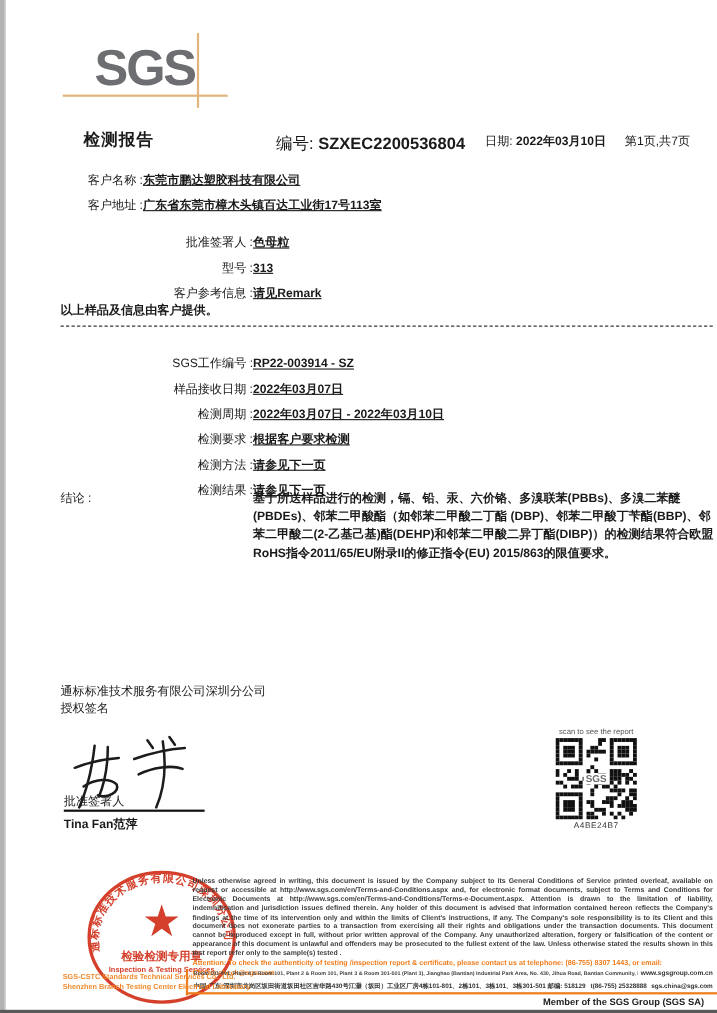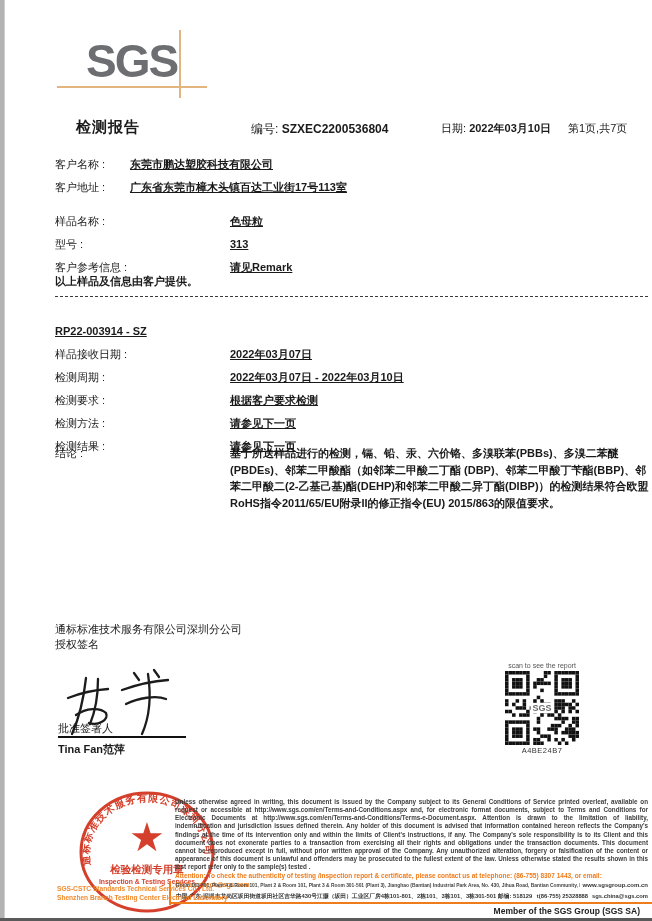--- a/index.html
+++ b/index.html
@@ -16,31 +16,31 @@
 
   
   .logo-wrap { position:absolute; left:55px; top:28px; width:160px; height:75px; }
   .logo-text { position:absolute; left:31px; top:6px; font-size:46px; font-weight:bold;
     color:#6d6e71; letter-spacing:-2px; font-family:"Liberation Sans",sans-serif; }
   .logo-hline { position:absolute; left:2px; top:58px; width:150px; height:2px; background:#e2b57f; }
   .logo-vline { position:absolute; left:124px; top:2px; width:2px; height:68px; background:#e2b57f; }
 
   .title-row { position:absolute; left:55px; top:118px; width:590px; height:20px;margin-left:21px; }
   .report-title { position:absolute; left:0; top:0; font-size:15px; font-weight:bold; letter-spacing:1px; }
-  .report-number { position:absolute; left:175px; top:3px; font-size:12px; }
+  .report-number { position:absolute; left:175px; top:3px; font-size:15px; }
   .report-date { position:absolute; left:365px; top:3px; font-size:11px; }
   .report-pages { position:absolute; left:492px; top:3px; font-size:11px; font-weight:normal; }
   .lbl { font-weight:normal; }
   .val { font-weight:bold; }
 
   
   .client-block { position:absolute; left:55px; top:153px; width:590px; }
   .sample-block { position:absolute; left:55px; top:210px; width:590px; }
   .sgs-block   { position:absolute; left:55px; top:320px; width:590px; }
-  .info-row { display:flex; font-size:11px; line-height:23px; }
+  .info-row { display:flex; font-size:11px; line-height:23px;text-align:right; }
   .info-row .row-label { flex:0 0 75px; font-weight:normal; }
   .info-row .row-value { font-weight:bold;text-decoration:underline; }
   .sample-block .info-row .row-label, .sgs-block .info-row .row-label { flex:0 0 175px; }
   .provided-note { position:absolute; left:55px; top:274px; font-size:11px; font-weight:bold; }
   .dashed-sep { position:absolute; left:55px; top:296px; width:593px; height:0;
     border-top:1px dashed #3a3a3a; }
 
   .conclusion-row { position:absolute; left:55px; top:445px; width:596px; display:flex; }
   .conclusion-row .row-label { flex:0 0 175px; font-size:11px; line-height:16px; }
   .conclusion-row .row-value { flex:1; font-size:11px; line-height:16.6px; font-weight:bold; text-align:left; }
@@ -111,38 +111,39 @@
       <span class="row-value">东莞市鹏达塑胶科技有限公司</span>
     </div>
     <div class="info-row">
       <span class="row-label">客户地址 :</span>
       <span class="row-value">广东省东莞市樟木头镇百达工业街17号113室</span>
     </div>
   </div>
 
   <div class="sample-block">
     <div class="info-row">
-      <span class="row-label">样品名称 :</span>
+      <span class="row-label">批准签署人 :</span>
       <span class="row-value">色母粒</span>
     </div>
     <div class="info-row">
       <span class="row-label">型号 :</span>
       <span class="row-value">313</span>
     </div>
     <div class="info-row">
       <span class="row-label">客户参考信息 :</span>
       <span class="row-value">请见Remark</span>
     </div>
   </div>
 
   <div class="provided-note">以上样品及信息由客户提供。</div>
   <div class="dashed-sep"></div>
 
   <div class="sgs-block">
     <div class="info-row">
+      <span class="row-label">SGS工作编号 :</span>
       <span class="row-value">RP22-003914 - SZ</span>
     </div>
     <div class="info-row">
       <span class="row-label">样品接收日期 :</span>
       <span class="row-value">2022年03月07日</span>
     </div>
     <div class="info-row">
       <span class="row-label">检测周期 :</span>
       <span class="row-value">2022年03月07日 - 2022年03月10日</span>
     </div>

